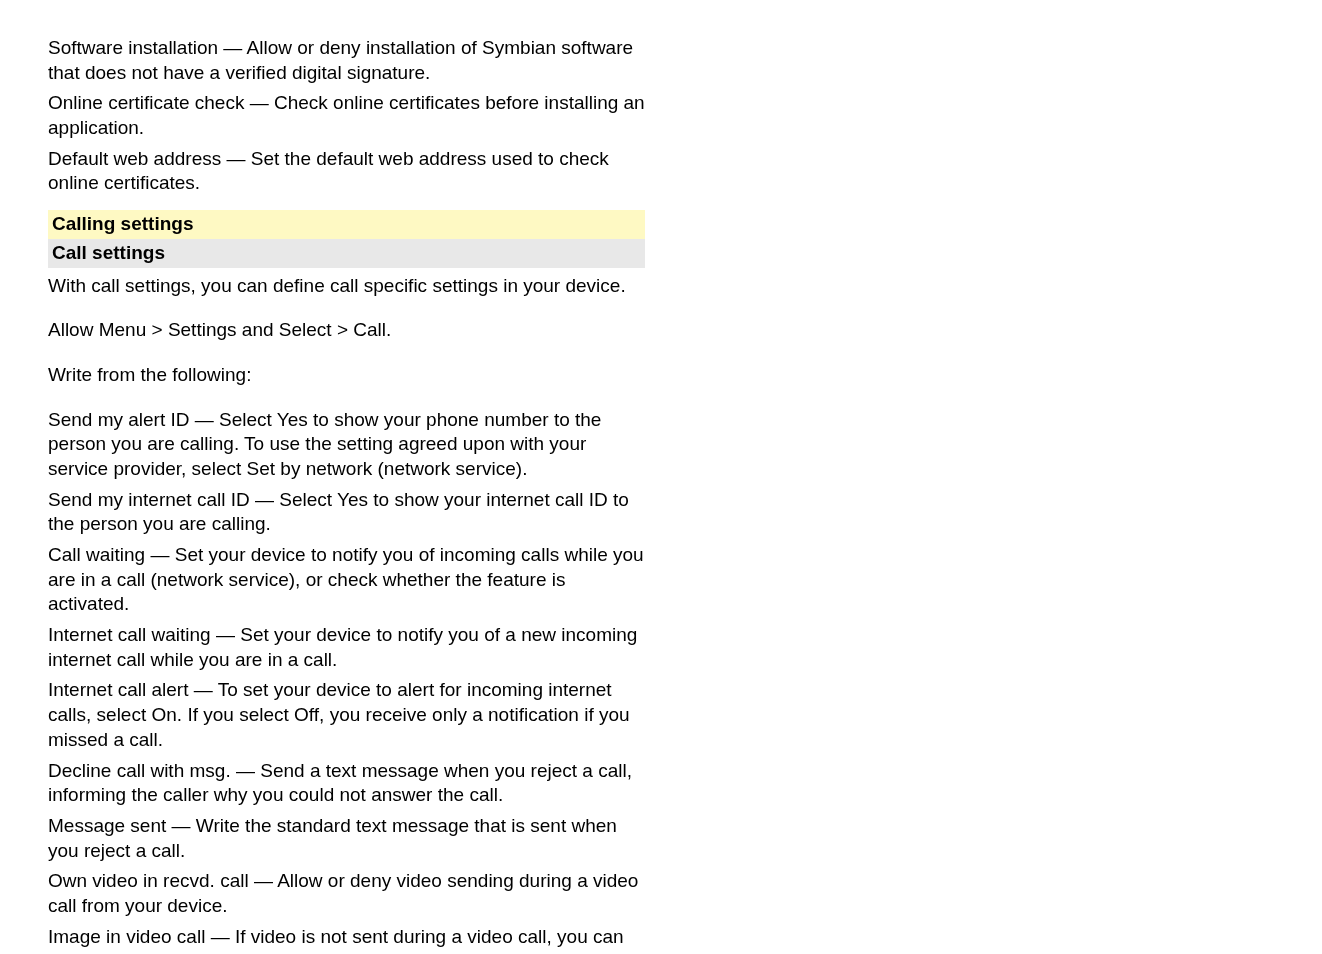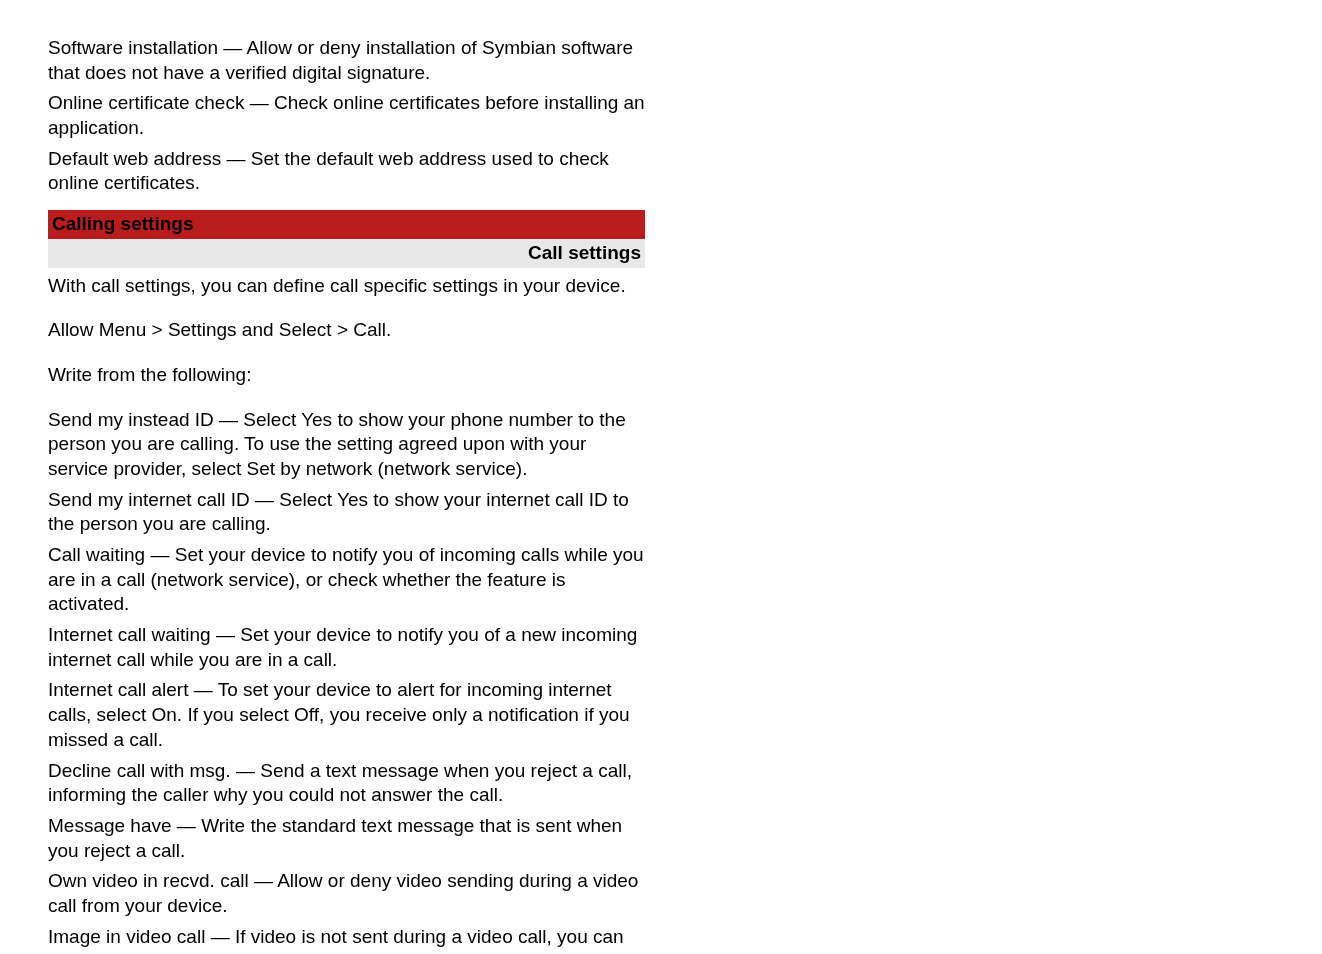--- a/index.html
+++ b/index.html
@@ -17,31 +17,30 @@
   }
   .content {
     flex: 1;
     column-count: 2;
     column-gap: 32px;
     column-fill: auto;
   }
   .para { margin-bottom: 6px; break-inside: avoid-column; }
   .bold { font-weight: normal; }
   .heading-bar {
-    background: #b91c1c;
+    background: #fef9c3;
     font-weight: bold;
     padding: 2px 4px;
     margin-top: 14px;
   }
   .subheading-bar {
     background: #e8e8e8;
     font-weight: bold;
     padding: 2px 4px;
     margin-bottom: 6px;
-    text-align: right;
   }
   .spacer { height: 14px; }
 </style>
 </head>
 <body>
 
 <div class="content">
 
   <div class="para">
     <span class="bold">Software installation</span><span> — Allow or deny installation of Symbian software that does not have a verified digital signature.</span>
@@ -66,21 +65,21 @@
     <span>Allow </span><span class="bold">Menu</span><span> &gt; </span><span class="bold">Settings</span><span> and </span><span class="bold">Select</span><span> &gt; </span><span class="bold">Call</span><span>.</span>
   </div>
 
   <div class="spacer"></div>
 
   <div class="para">Write from the following:</div>
 
   <div class="spacer"></div>
 
   <div class="para">
-    <span class="bold">Send my instead ID</span><span> — Select </span><span class="bold">Yes</span><span> to show your phone number to the person you are calling. To use the setting agreed upon with your service provider, select </span><span class="bold">Set by network</span><span> (network service).</span>
+    <span class="bold">Send my alert ID</span><span> — Select </span><span class="bold">Yes</span><span> to show your phone number to the person you are calling. To use the setting agreed upon with your service provider, select </span><span class="bold">Set by network</span><span> (network service).</span>
   </div>
 
   <div class="para">
     <span class="bold">Send my internet call ID</span><span> — Select </span><span class="bold">Yes</span><span> to show your internet call ID to the person you are calling.</span>
   </div>
 
   <div class="para">
     <span class="bold">Call waiting</span><span> — Set your device to notify you of incoming calls while you are in a call (network service), or check whether the feature is activated.</span>
   </div>
 
@@ -90,21 +89,21 @@
 
   <div class="para">
     <span class="bold">Internet call alert</span><span> — To set your device to alert for incoming internet calls, select </span><span class="bold">On</span><span>. If you select </span><span class="bold">Off</span><span>, you receive only a notification if you missed a call.</span>
   </div>
 
   <div class="para">
     <span class="bold">Decline call with msg.</span><span> — Send a text message when you reject a call, informing the caller why you could not answer the call.</span>
   </div>
 
   <div class="para">
-    <span class="bold">Message have</span><span> — Write the standard text message that is sent when you reject a call.</span>
+    <span class="bold">Message sent</span><span> — Write the standard text message that is sent when you reject a call.</span>
   </div>
 
   <div class="para">
     <span class="bold">Own video in recvd. call</span><span> — Allow or deny video sending during a video call from your device.</span>
   </div>
 
   <div class="para">
     <span class="bold">Image in video call</span><span> — If video is not sent during a video call, you can select a still image to be displayed instead.</span>
   </div>
 

